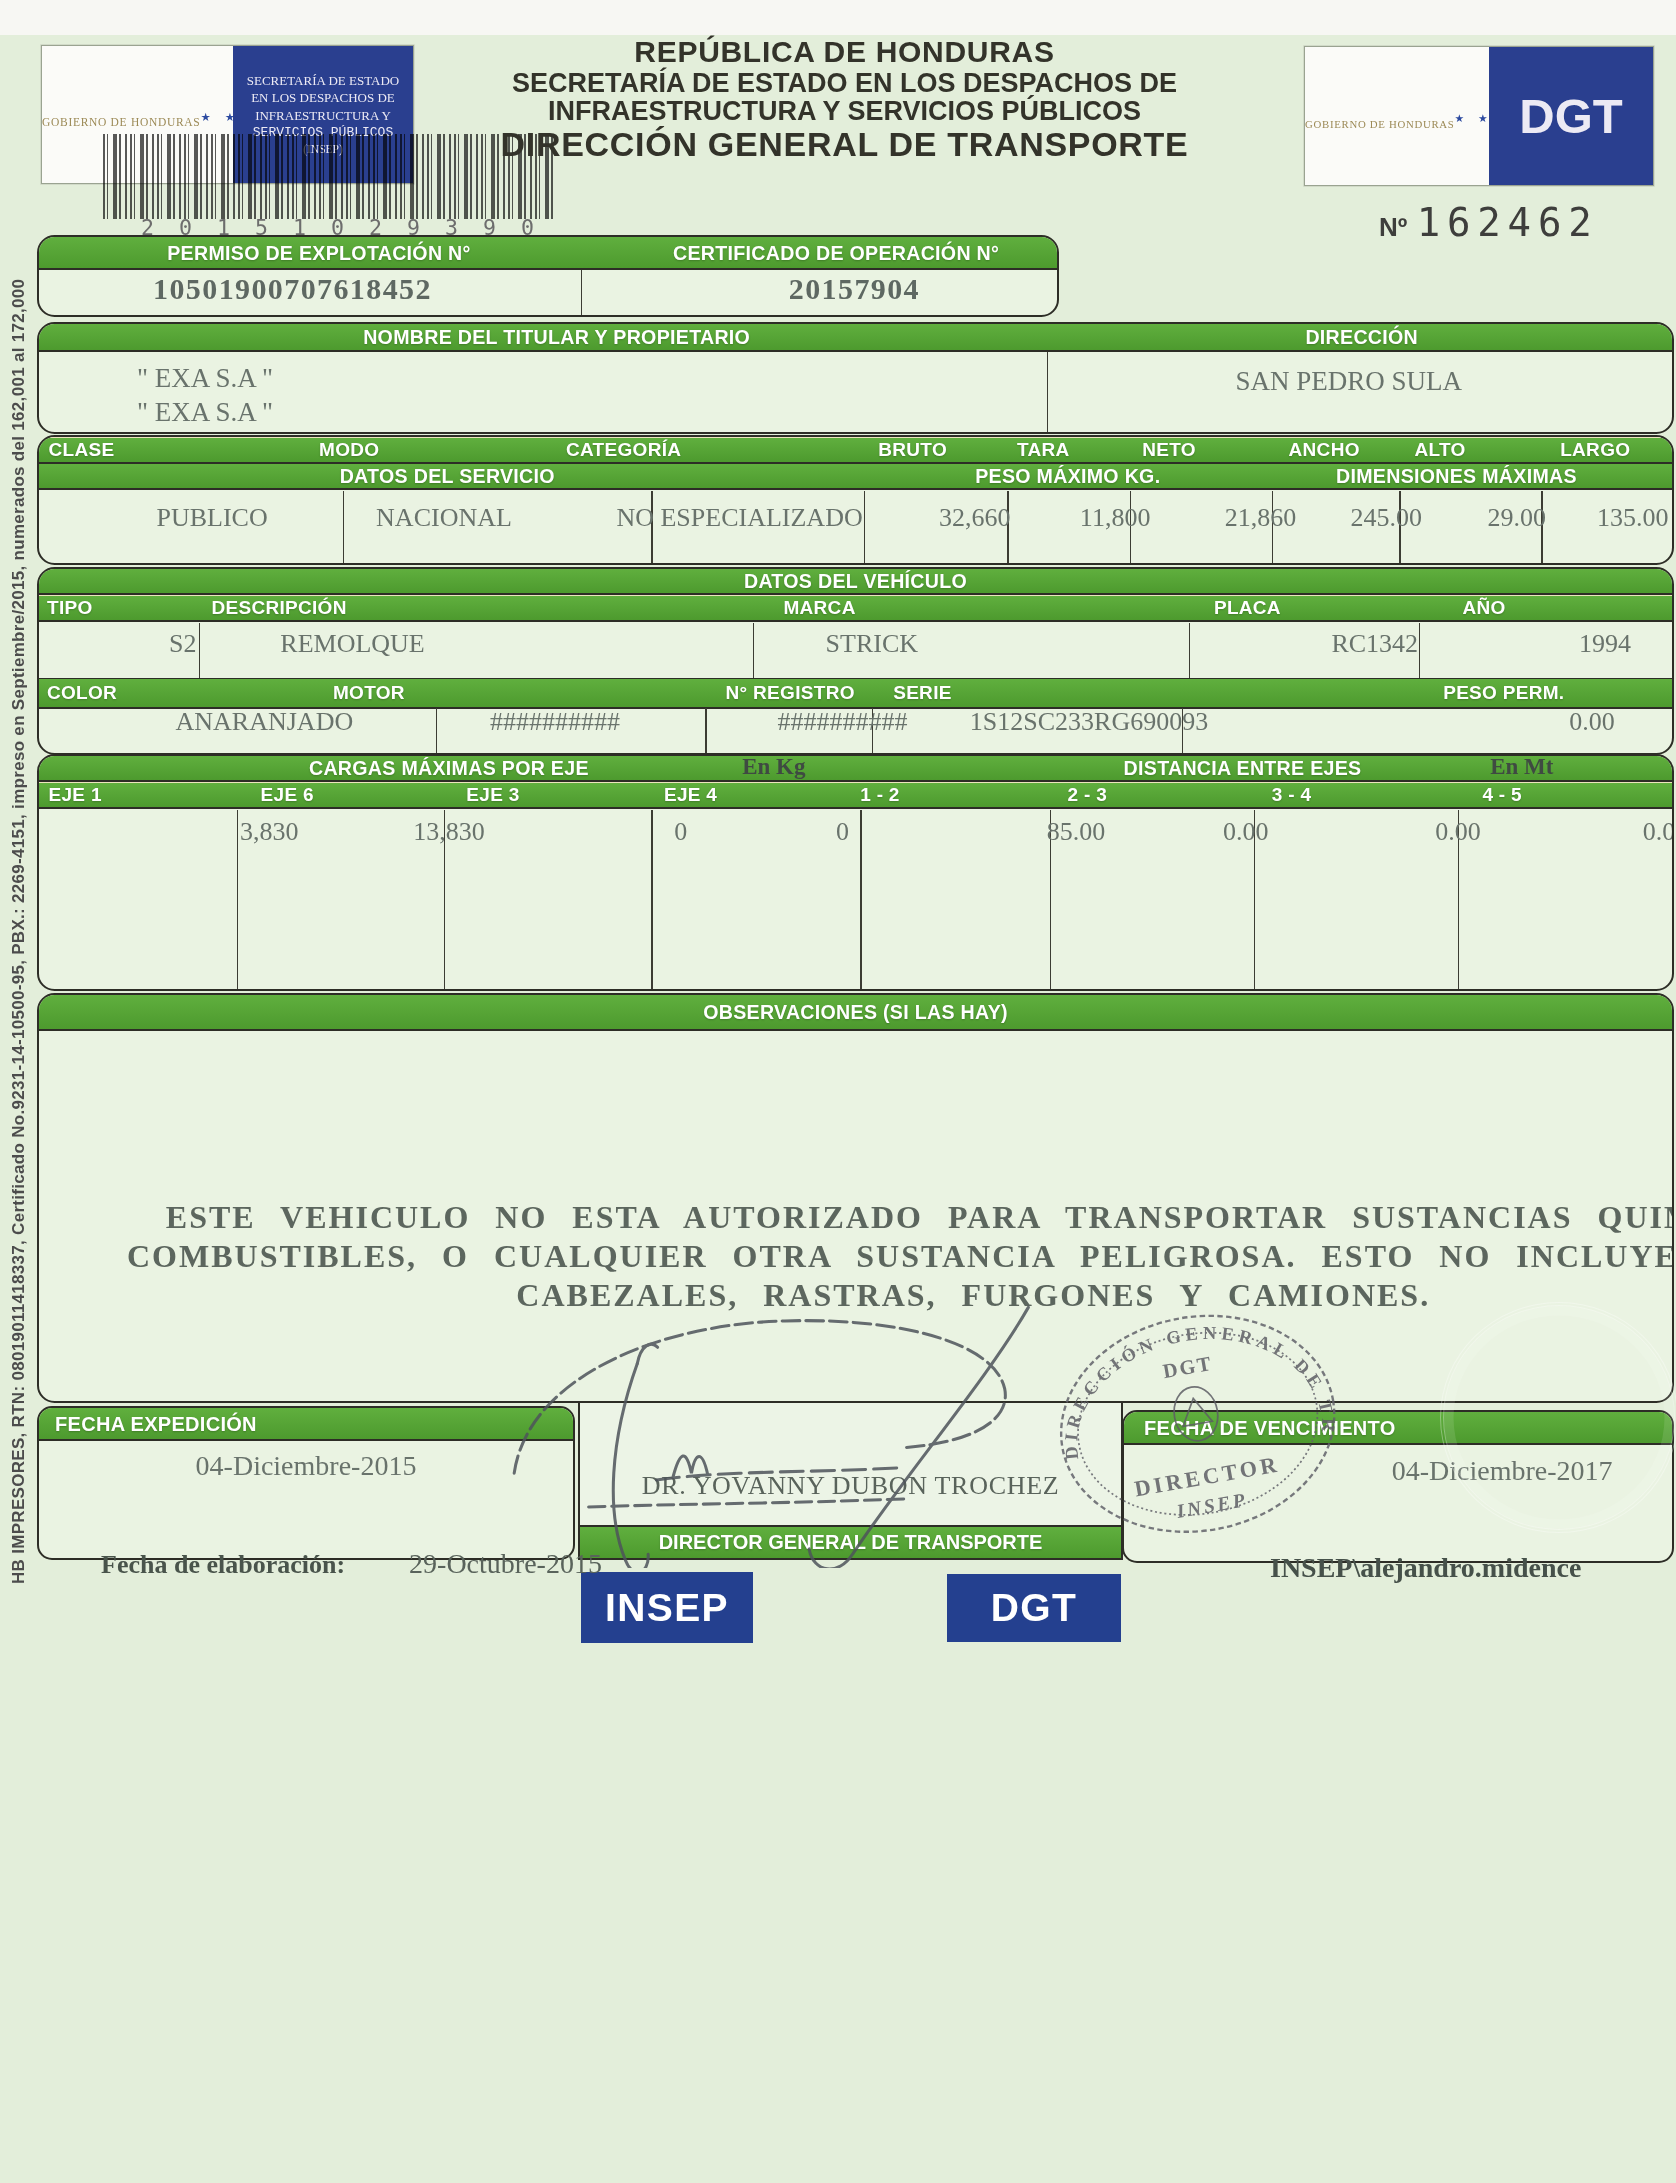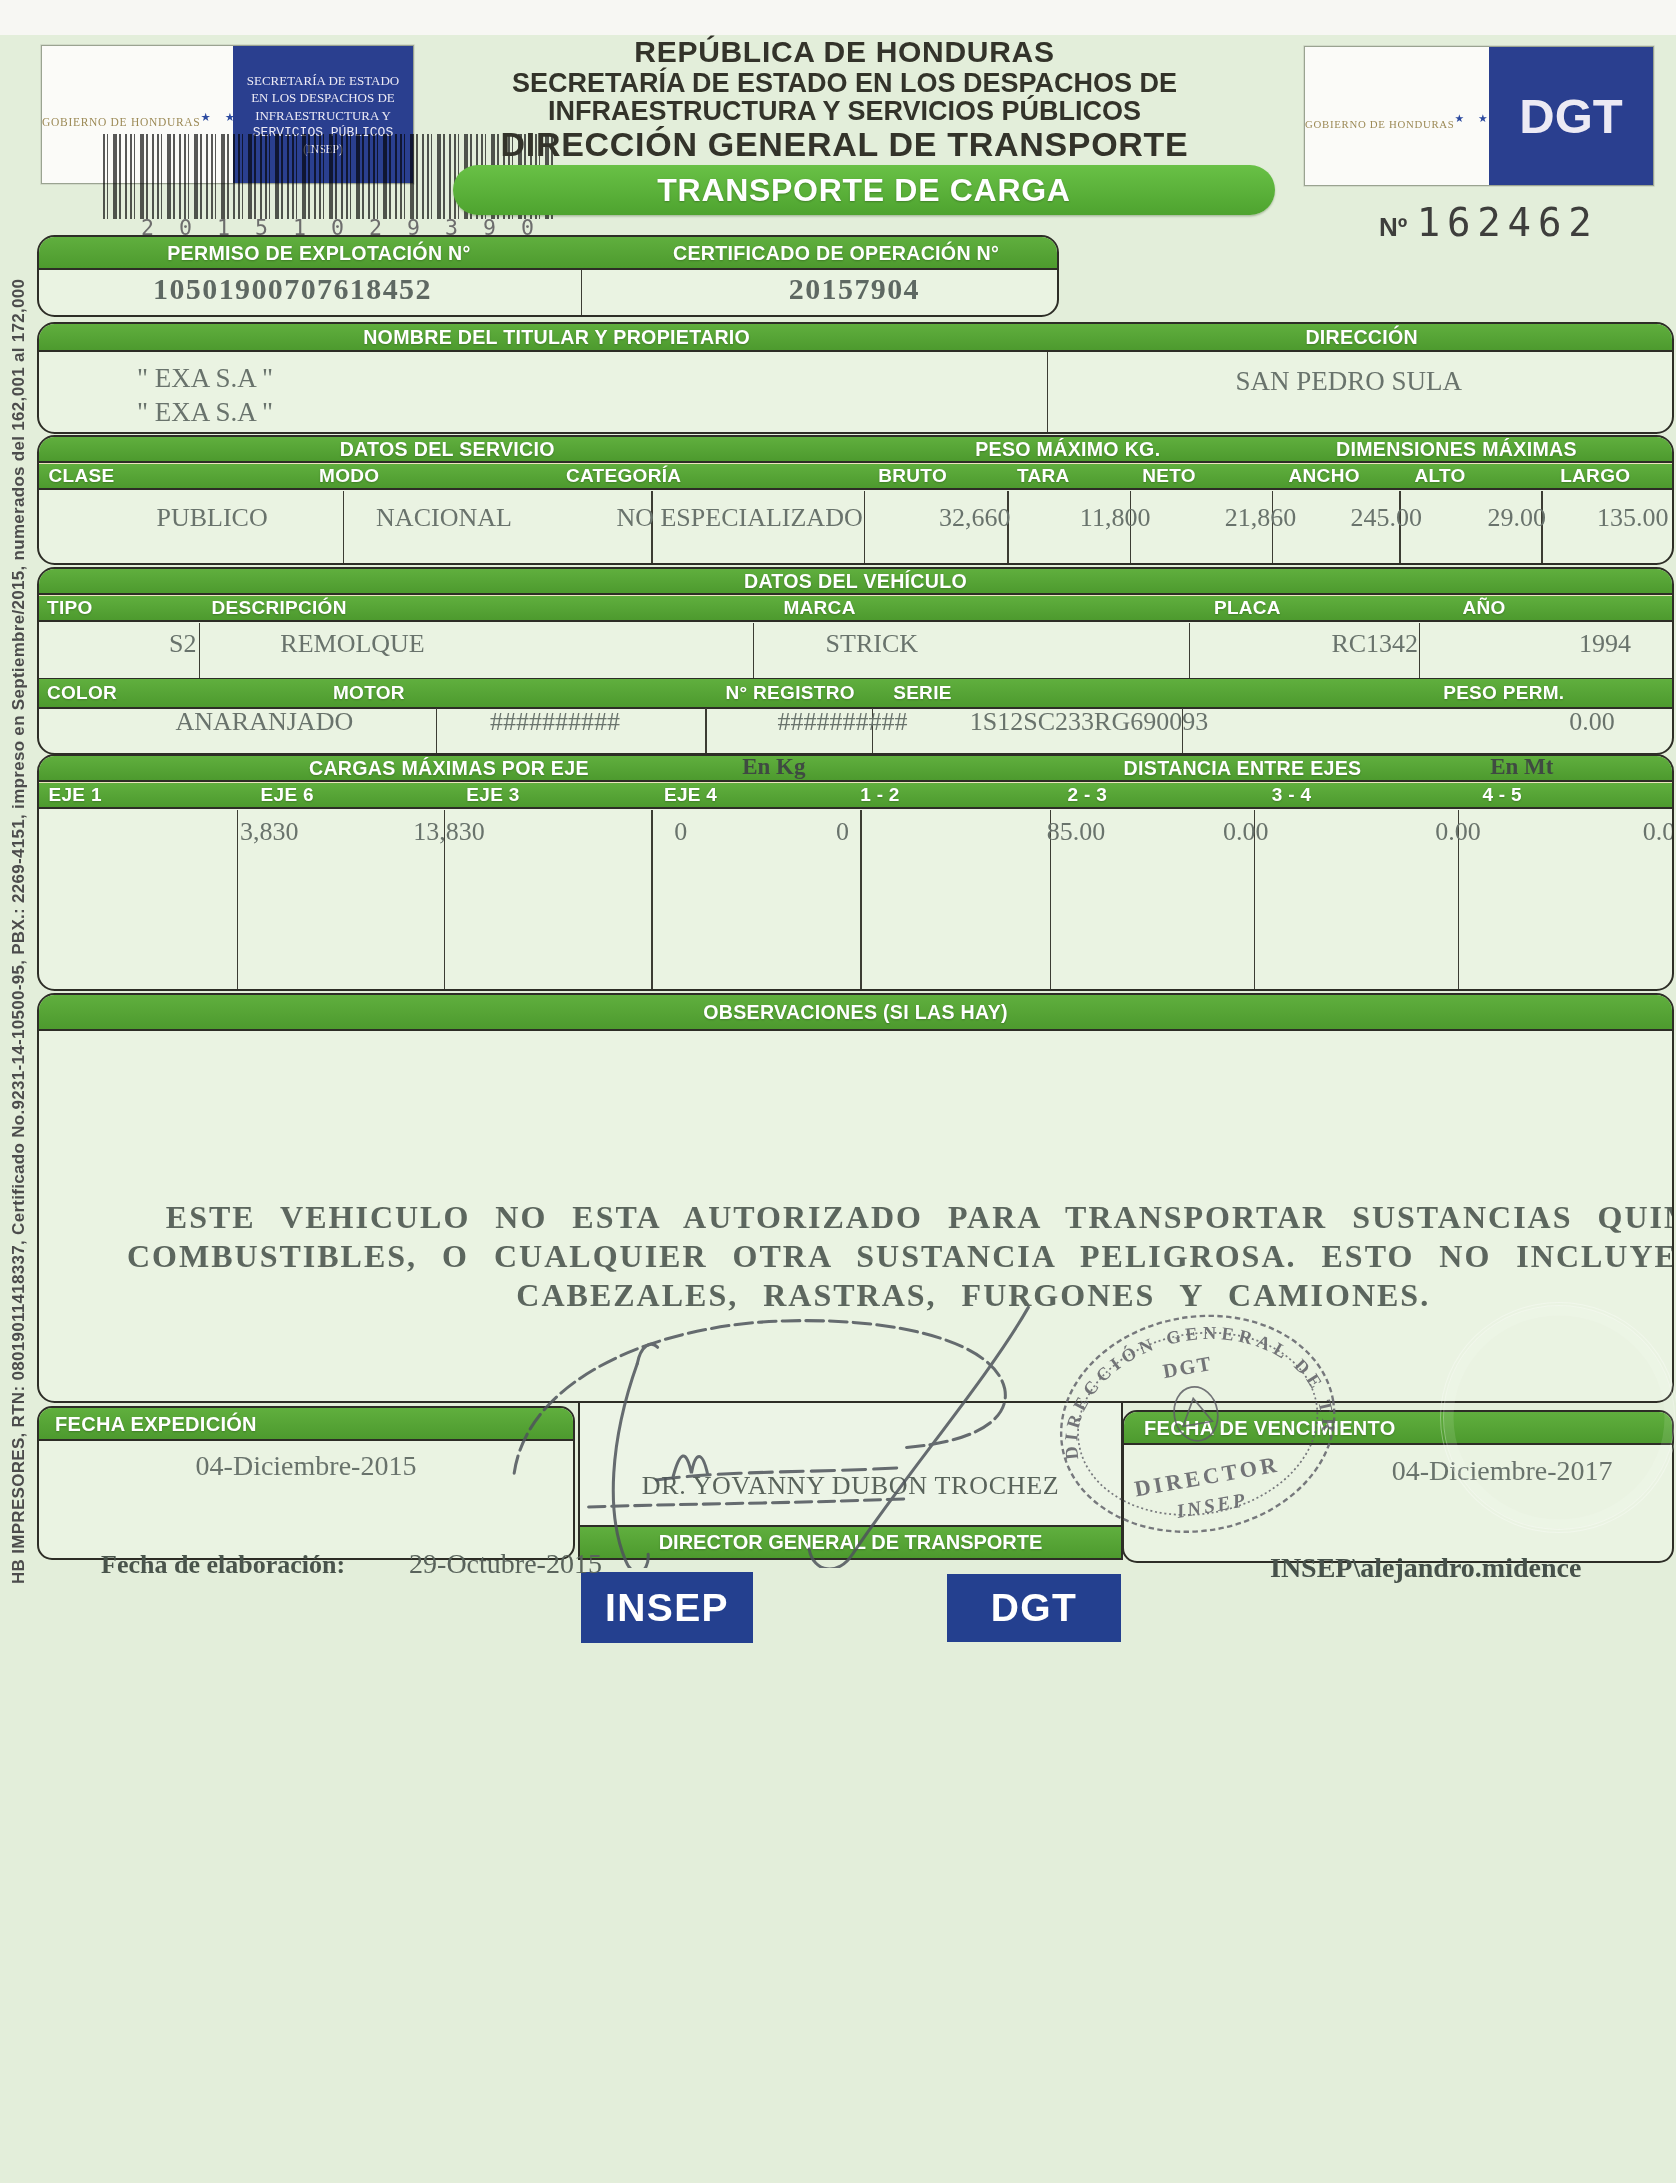--- a/index.html
+++ b/index.html
@@ -95,23 +95,20 @@
 
   <div class="barcode" style="left:103px;top:134px;width:450px;height:85px;"></div>
   <div class="barcode-digits" style="left:141px;top:215px;">20151029390</div>
 
   <div class="titles" style="left:412px;top:35px;width:865px;">
     <div class="t1">REPÚBLICA DE HONDURAS</div>
     <div class="t2">SECRETARÍA DE ESTADO EN LOS DESPACHOS DE</div>
     <div class="t3">INFRAESTRUCTURA Y SERVICIOS PÚBLICOS</div>
     <div class="t4">DIRECCIÓN GENERAL DE TRANSPORTE</div>
   </div>
-  <div class="banner" style="left:453px;top:165px;width:822px;height:50px;">
-    <span>TRANSPORTE DE CARGA</span>
-  </div>
 
   <div class="logo-box" style="left:1304px;top:46px;width:348px;height:138px;">
     <div class="logo-white" style="width:184px;">
       <svg width="43" height="60" viewBox="0 0 60 80" style="margin-top:9.5px">
         <ellipse cx="30" cy="34" rx="22" ry="17" fill="none" stroke="#a89058" stroke-width="2"></ellipse>
         <path d="M18 42 L30 26 L42 42 Z" fill="none" stroke="#a89058" stroke-width="2"></path>
         <path d="M12 20 L30 8 L48 20" fill="none" stroke="#a89058" stroke-width="2"></path>
         <path d="M20 56 Q30 64 40 56" fill="none" stroke="#a89058" stroke-width="2"></path>
       </svg>
       <div class="gov-label" style="font-size:10.8px;margin-top:16px;">GOBIERNO DE HONDURAS</div>
@@ -141,35 +138,35 @@
       <span class="glabel" style="left:31.7%;">NOMBRE DEL TITULAR Y PROPIETARIO</span>
       <span class="glabel" style="left:81%;">DIRECCIÓN</span>
     </div>
     <div class="vline" style="left:61.7%;top:28px;"></div>
     <span class="val" style="left:6%;top:39px;transform:none;font-size:27px;">" EXA S.A "</span>
     <span class="val" style="left:6%;top:73px;transform:none;font-size:27px;">" EXA S.A "</span>
     <span class="val" style="left:80.2%;top:42px;font-size:27px;">SAN PEDRO SULA</span>
   </div>
 
   <div class="box" style="left:37px;top:435px;width:1633px;height:126px;">
-    <div class="gbar" style="height:24px;">
-      <span class="glabel" style="left:25%;">DATOS DEL SERVICIO</span>
-      <span class="glabel" style="left:63%;">PESO MÁXIMO KG.</span>
-      <span class="glabel" style="left:86.8%;">DIMENSIONES MÁXIMAS</span>
-    </div>
     <div class="gbar sub" style="height:24px;">
       <span class="glabel lft" style="left:9.5px;font-size:19px;">CLASE</span>
       <span class="glabel" style="left:19%;font-size:19px;">MODO</span>
       <span class="glabel" style="left:35.8%;font-size:19px;">CATEGORÍA</span>
       <span class="glabel" style="left:53.5%;font-size:19px;">BRUTO</span>
       <span class="glabel" style="left:61.5%;font-size:19px;">TARA</span>
       <span class="glabel" style="left:69.2%;font-size:19px;">NETO</span>
       <span class="glabel" style="left:78.7%;font-size:19px;">ANCHO</span>
       <span class="glabel" style="left:85.8%;font-size:19px;">ALTO</span>
       <span class="glabel" style="left:95.3%;font-size:19px;">LARGO</span>
+    </div>
+    <div class="gbar" style="height:24px;">
+      <span class="glabel" style="left:25%;">DATOS DEL SERVICIO</span>
+      <span class="glabel" style="left:63%;">PESO MÁXIMO KG.</span>
+      <span class="glabel" style="left:86.8%;">DIMENSIONES MÁXIMAS</span>
     </div>
     <div class="vline" style="left:18.6%;top:54px;"></div>
     <div class="vline" style="left:37.5%;top:54px;"></div>
     <div class="vline" style="left:50.5%;top:54px;"></div>
     <div class="vline" style="left:59.3%;top:54px;"></div>
     <div class="vline" style="left:66.8%;top:54px;"></div>
     <div class="vline" style="left:75.5%;top:54px;"></div>
     <div class="vline" style="left:83.3%;top:54px;"></div>
     <div class="vline" style="left:92%;top:54px;"></div>
     <span class="val" style="left:10.6%;top:66px;">PUBLICO</span>

